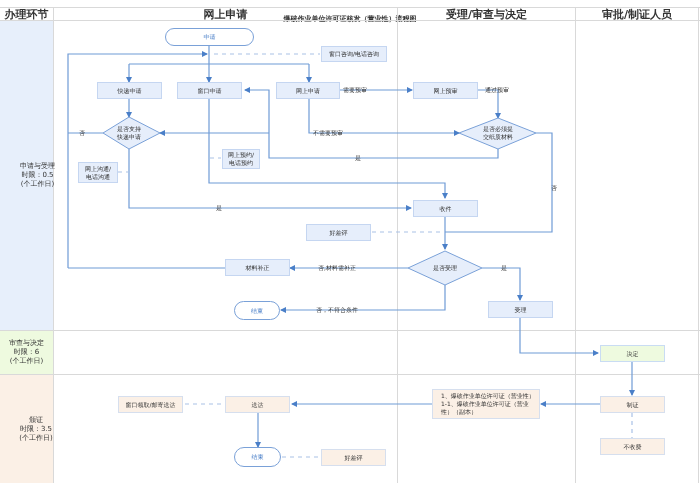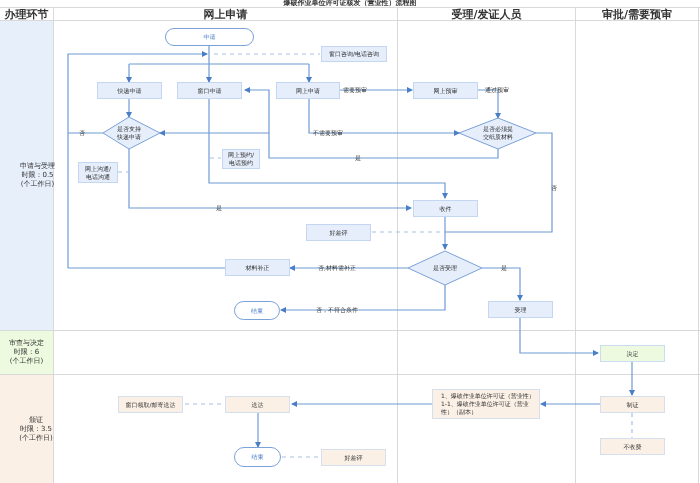--- a/index.html
+++ b/index.html
@@ -1,17 +1,17 @@
 <!DOCTYPE html>
 <html><head>
 <meta charset="utf-8">
 <style>
   html, body { margin:0; padding:0; background:#fff; }
   body { width:700px; height:483px; position:relative; overflow:hidden; font-family:"DejaVu Sans", sans-serif; }
-  #title { position:absolute; left:0; top:0; width:700px; height:7px; line-height:7px; text-align:center; font-size:7px; font-weight:bold; color:#333; }
+  #title { position:absolute; left:0; top:16px; width:700px; height:7px; line-height:7px; text-align:center; font-size:7px; font-weight:bold; color:#333; }
   #canvas { position:absolute; left:0; top:0; }
   .lane-label { position:absolute; display:flex; align-items:center; justify-content:center; text-align:center; font-size:7px; color:#333; line-height:9px; white-space:pre-line; }
   .hdr { position:absolute; top:8px; height:12px; display:flex; align-items:center; justify-content:center; font-size:11px; font-weight:bold; color:#333; }
   .node { position:absolute; display:flex; align-items:center; justify-content:center; text-align:center; font-size:6px; color:#333; line-height:8px; box-sizing:border-box; white-space:pre-line; }
   .box-blue { background:#e6eefb; border:1px solid #c5d6f1; }
   .box-orange { background:#fbf0e6; border:1px solid #d6dfee; }
   .box-green { background:#eefadf; border:1px solid #c9dcf3; }
   .term { background:#fff; border:1px solid #7aa1d8; border-radius:12px; color:#4a7fc8; }
   .dlabel { position:absolute; font-size:6px; color:#333; display:flex; align-items:center; justify-content:center; text-align:center; line-height:8px; white-space:pre-line; }
   .elabel { position:absolute; font-size:6px; color:#333; background:transparent; white-space:nowrap; }
@@ -104,22 +104,22 @@
 
   <g fill="#e6eefb" stroke="#7aa1d8" stroke-width="1">
     <polygon points="129,117 160,133 129,149 103,133"></polygon>
     <polygon points="498,118 536,133 498,149 459,133"></polygon>
     <polygon points="445,251 482,268 445,285 408,268"></polygon>
   </g>
 </svg>
 
 <div class="hdr" style="left:0;width:53px;">办理环节</div>
 <div class="hdr" style="left:54px;width:343px;">网上申请</div>
-<div class="hdr" style="left:398px;width:177px;">受理/发证人员</div>
-<div class="hdr" style="left:576px;width:122px;">审批/需要预审</div>
+<div class="hdr" style="left:398px;width:177px;">受理/审查与决定</div>
+<div class="hdr" style="left:576px;width:122px;">审批/制证人员</div>
 
 <div class="lane-label" style="left:0;top:21px;width:75px;height:309px;">申请与受理
 时限：0.5
 (个工作日)</div>
 <div class="lane-label" style="left:0;top:331px;width:53px;height:43px;">审查与决定
 时限：6
 (个工作日)</div>
 <div class="lane-label" style="left:0;top:375px;width:72px;height:108px;">颁证
 时限：3.5
 (个工作日)</div>

